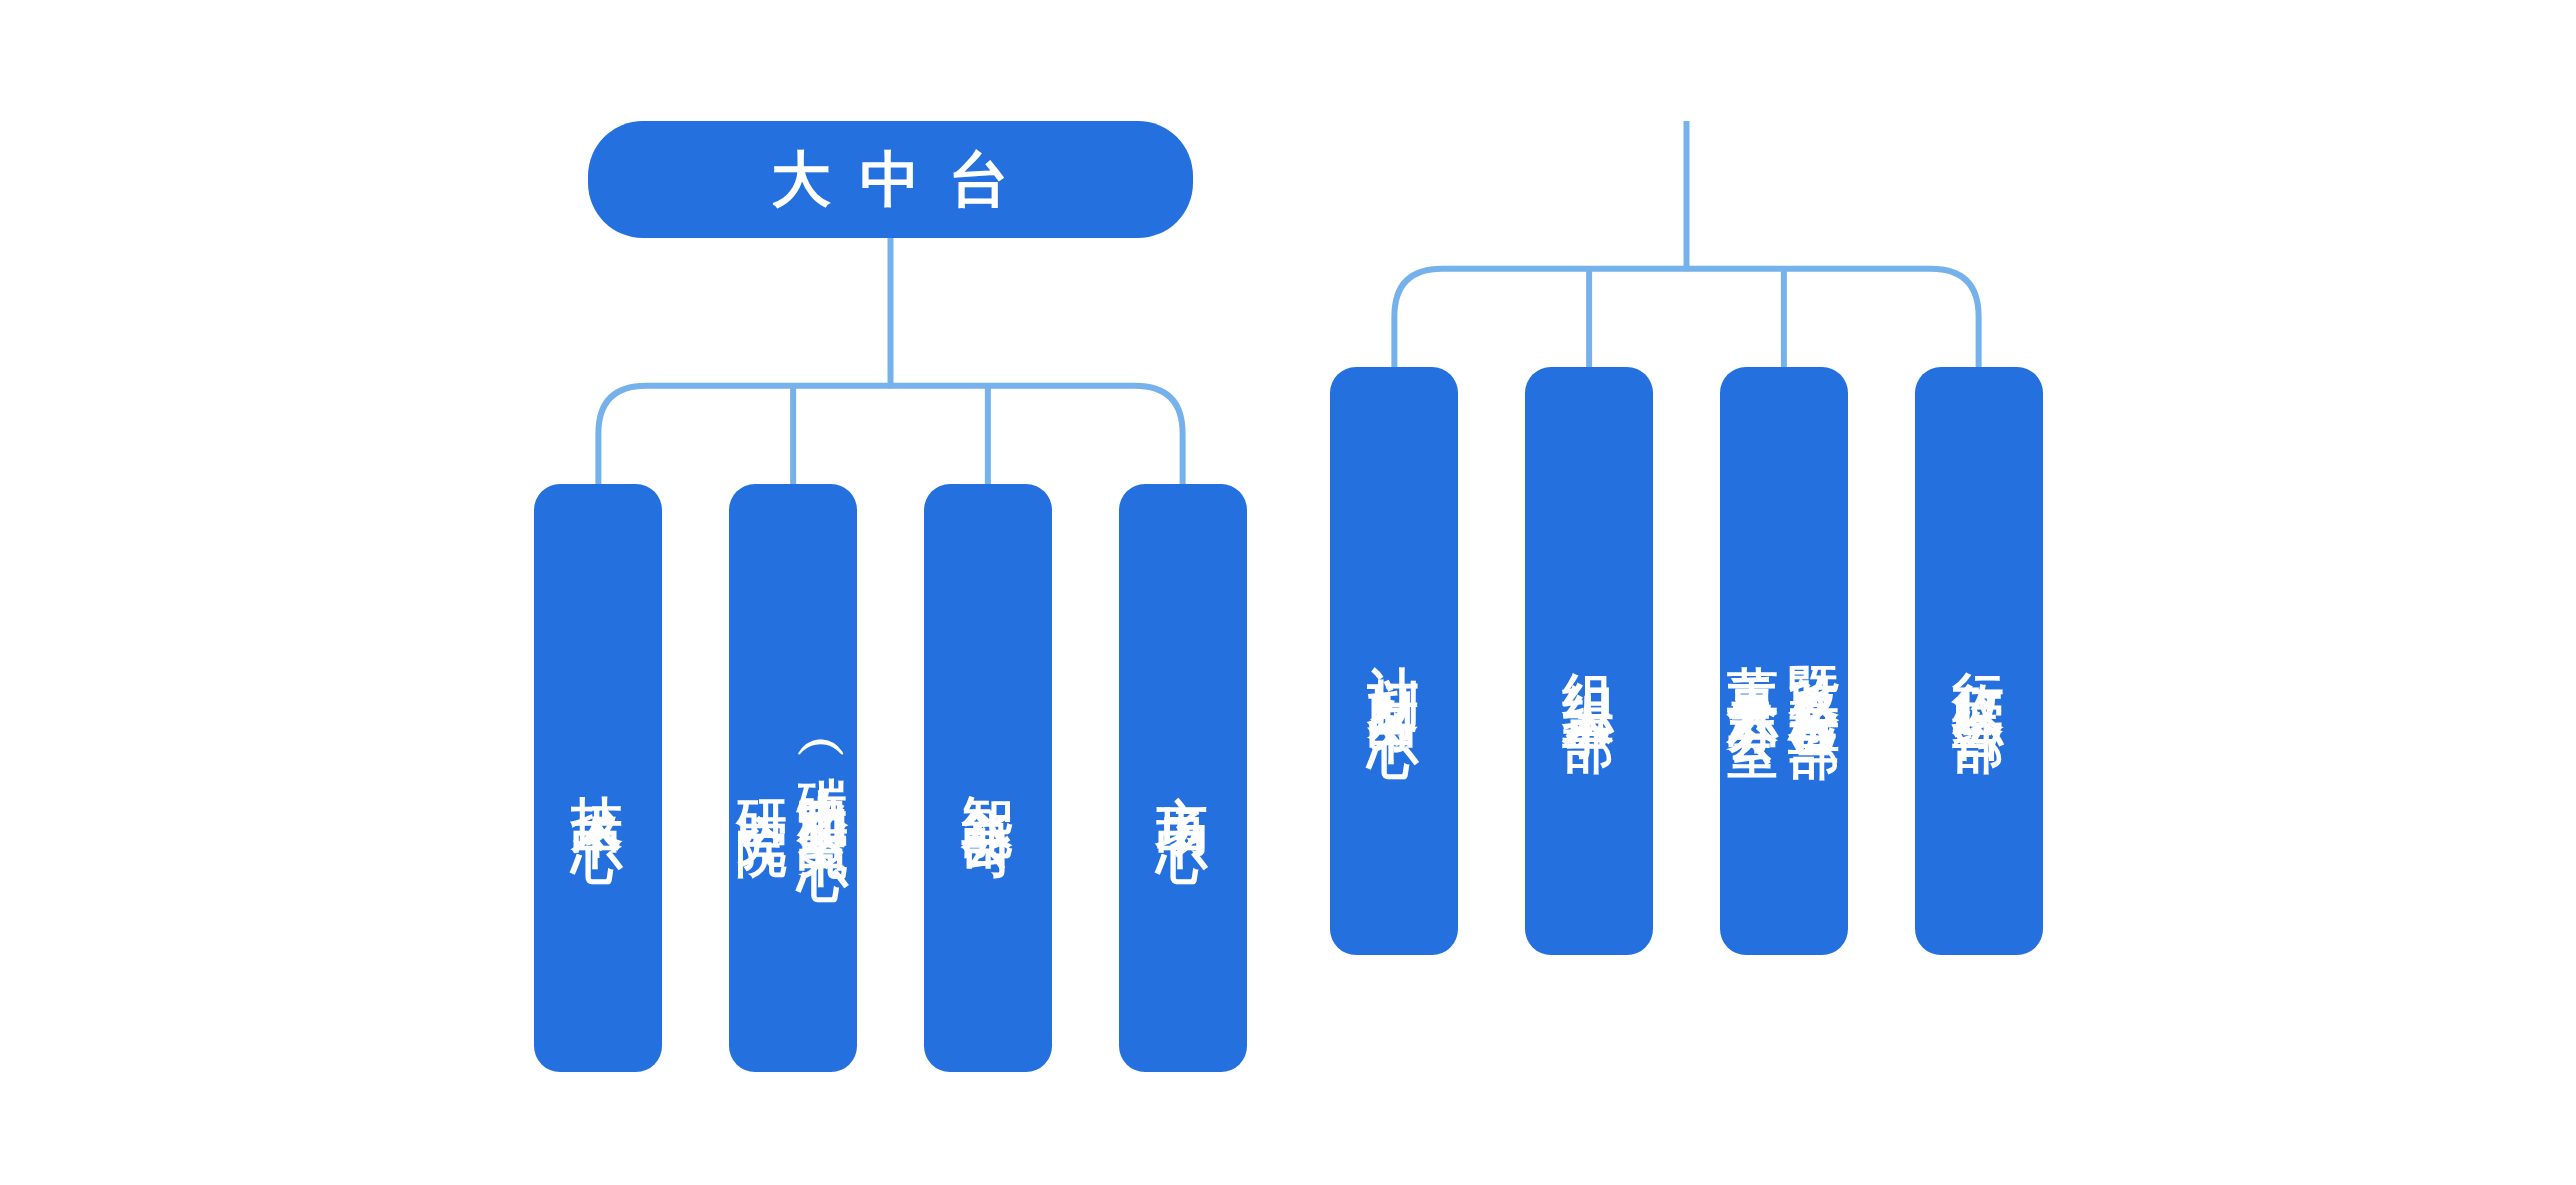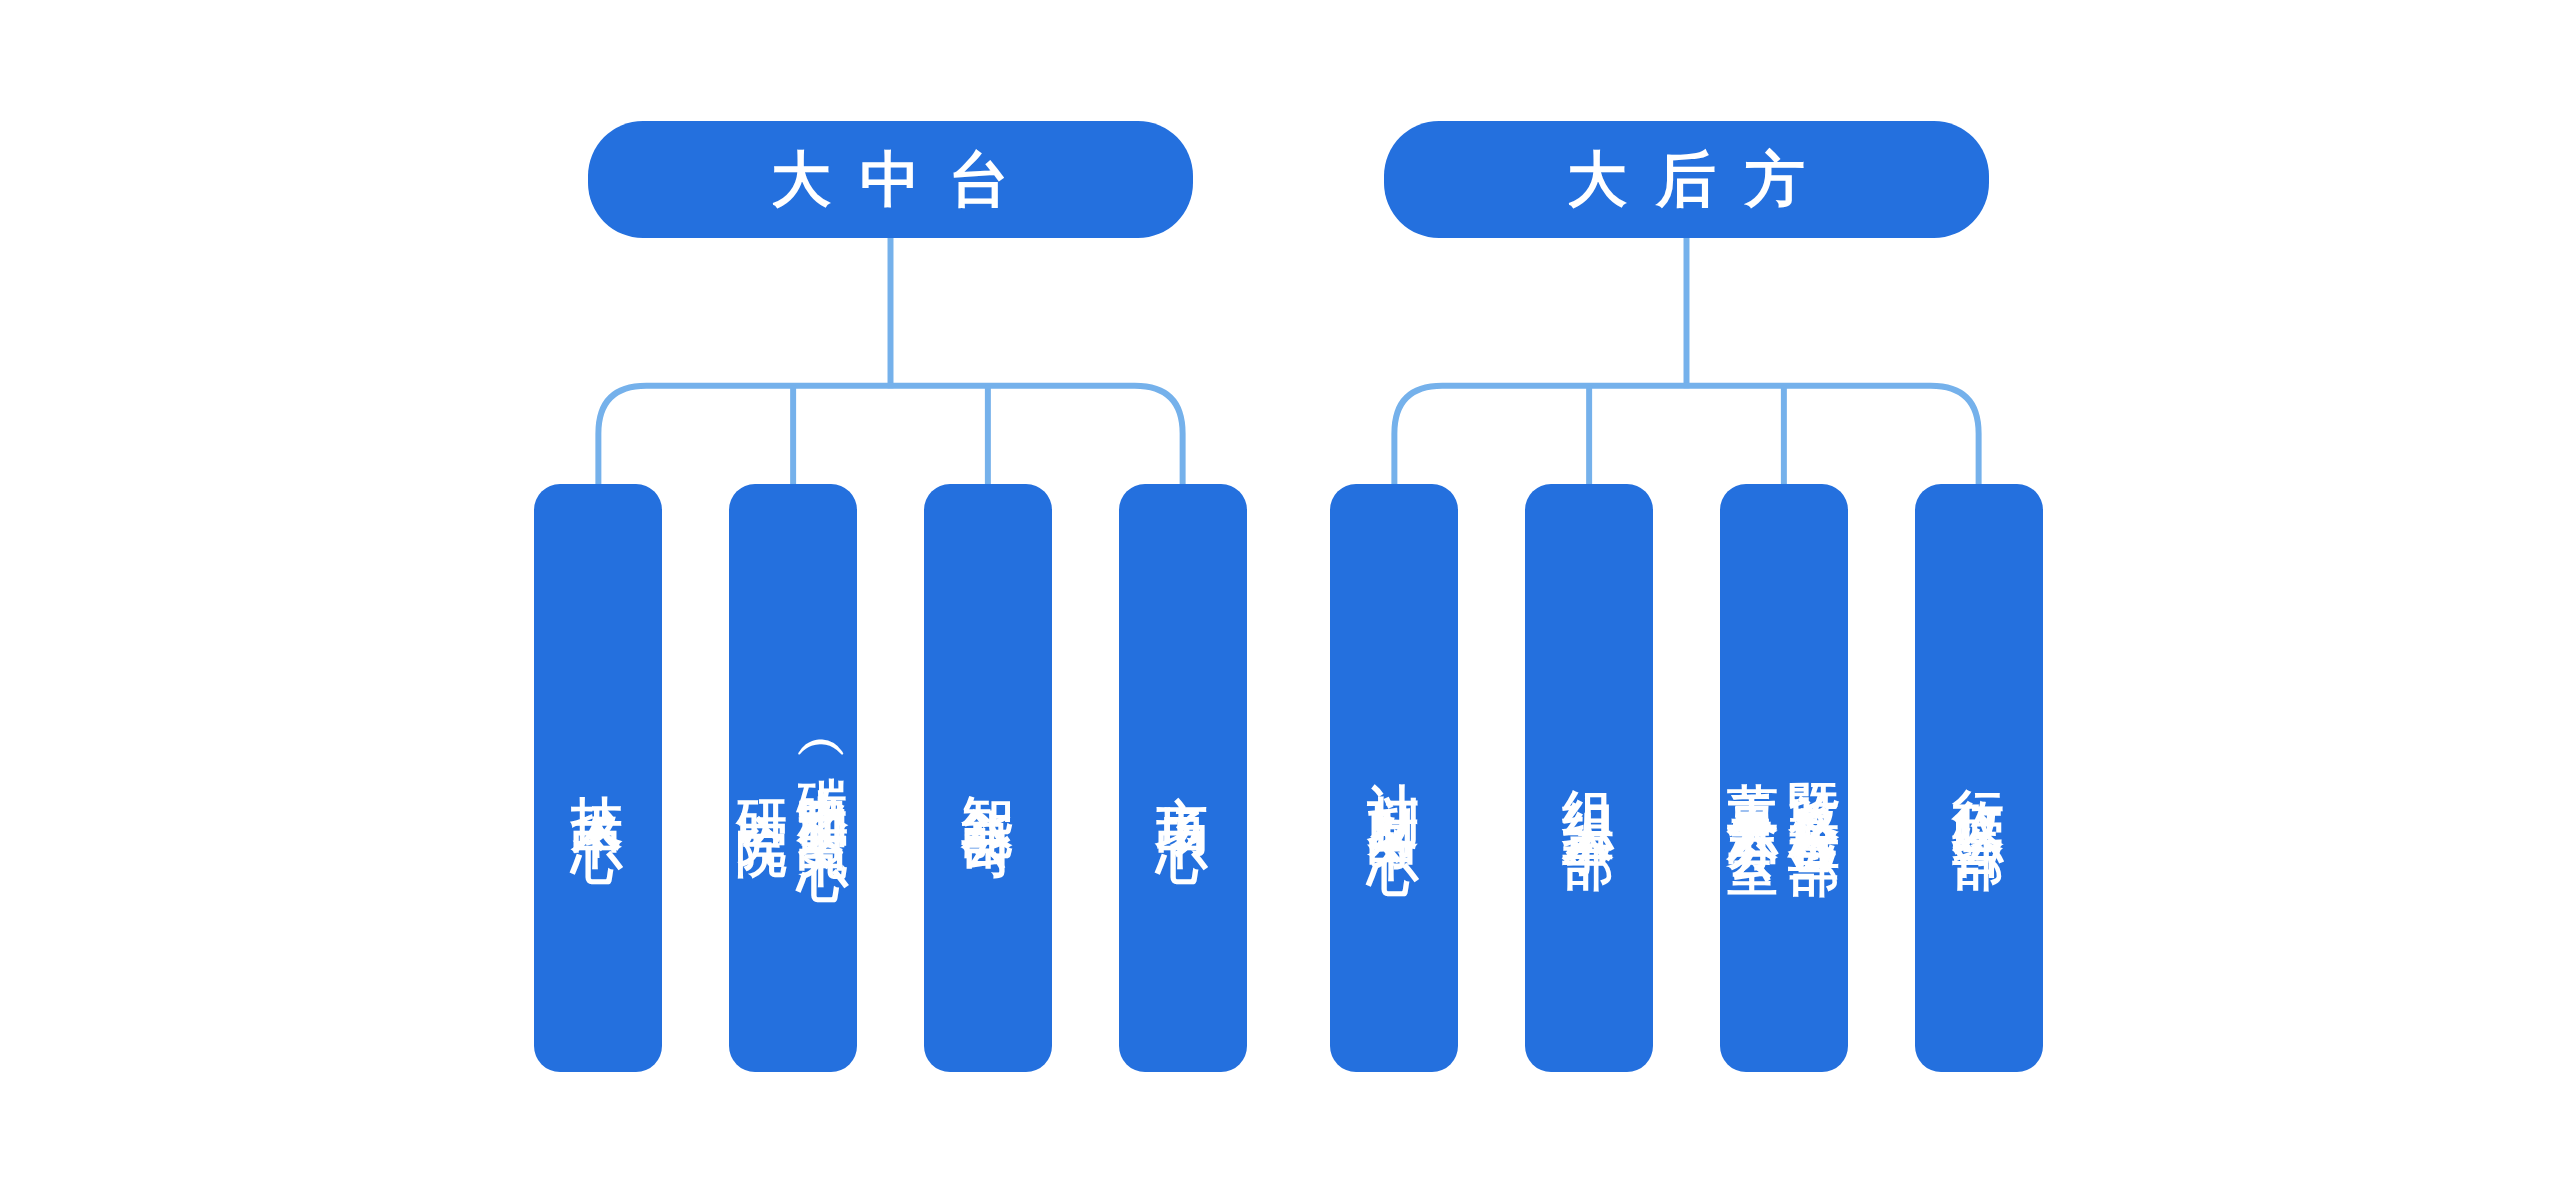--- a/index.html
+++ b/index.html
@@ -119,23 +119,20 @@
     <div class="child-label">智能公司</div>
   </div>
 
   <div class="child">
     <div class="child-label">市场中心</div>
   </div>
 </div>
   </section>
 
   <section class="group">
-    <div class="pill">
-      <span class="pill-label">大后方</span>
-    </div>
     <svg class="connector" viewBox="0 0 834 288" xmlns="http://www.w3.org/2000/svg" aria-hidden="true">
       <path d="M417 0 V176"></path>
       <path d="M75 288 V229 Q75 173 131 173 H703 Q759 173 759 229 V288"></path>
       <path d="M303 173 V288"></path>
       <path d="M531 173 V288"></path>
     </svg>
     <div class="children">
   <div class="child">
     <div class="child-label">计划财务中心</div>
   </div>

